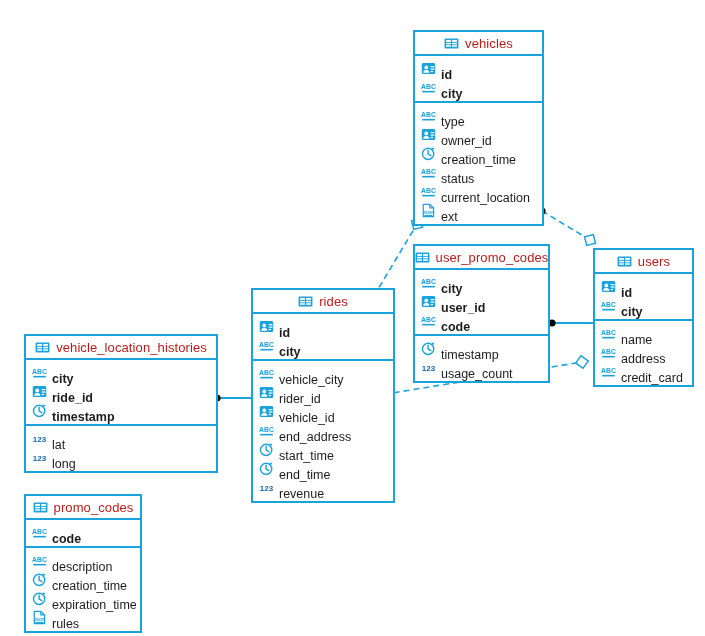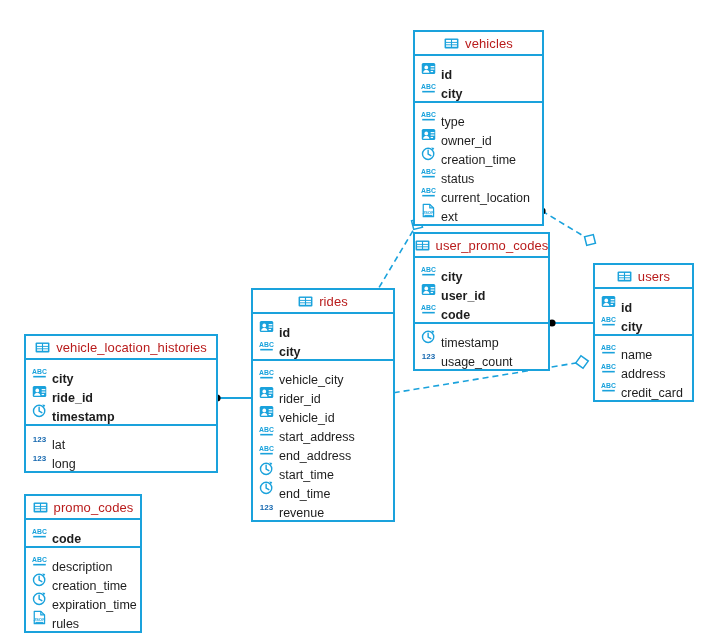--- a/index.html
+++ b/index.html
@@ -188,21 +188,21 @@
           <svg class="ficon" viewBox="0 0 16 16">
             <path d="M2.4 1.4h7.0l4.0 3.9v9.3H2.4z" fill="#ffffff" stroke="#1AA2DC" stroke-width="1.3" stroke-linejoin="round"></path>
             <path d="M9.4 1.4v3.9h4.0" fill="none" stroke="#1AA2DC" stroke-width="1.3" stroke-linejoin="round"></path>
             <text x="7.9" y="12.0" font-family="Liberation Sans, sans-serif" font-size="4.6" font-weight="bold" fill="#1AA2DC" text-anchor="middle">JSON</text>
             <rect x="3.6" y="12.7" width="8.6" height="1.1" fill="#1AA2DC"></rect>
           </svg>
           <span class="field-name">ext</span>
         </div>
       </div>
     </div>
-    <div class="table-box" style="left: 413px; top: 232px; width: 137px;">
+    <div class="table-box" style="left: 413px; top: 244px; width: 137px;">
       <div class="table-header">
         <svg class="ficon" viewBox="0 0 16 16">
           <rect x="0.6" y="2.6" width="14.8" height="10.8" rx="1.2" fill="#1AA2DC"></rect>
           <rect x="2.2" y="4.2" width="5.2" height="2.1" fill="#ffffff"></rect>
           <rect x="8.6" y="4.2" width="5.2" height="2.1" fill="#ffffff"></rect>
           <rect x="2.2" y="7.3" width="5.2" height="1.6" fill="#ffffff"></rect>
           <rect x="8.6" y="7.3" width="5.2" height="1.6" fill="#ffffff"></rect>
           <rect x="2.2" y="9.9" width="5.2" height="1.6" fill="#ffffff"></rect>
           <rect x="8.6" y="9.9" width="5.2" height="1.6" fill="#ffffff"></rect>
         </svg>
@@ -245,21 +245,21 @@
           <span class="field-name">timestamp</span>
         </div>
         <div class="field-row">
           <svg class="ficon" viewBox="0 0 16 16">
             <text x="8" y="11.2" font-family="Liberation Sans, sans-serif" font-size="8.6" font-weight="bold" fill="#1769b0" text-anchor="middle">123</text>
           </svg>
           <span class="field-name">usage_count</span>
         </div>
       </div>
     </div>
-    <div class="table-box" style="left: 593px; top: 263px; width: 101px;">
+    <div class="table-box" style="left: 593px; top: 248px; width: 101px;">
       <div class="table-header">
         <svg class="ficon" viewBox="0 0 16 16">
           <rect x="0.6" y="2.6" width="14.8" height="10.8" rx="1.2" fill="#1AA2DC"></rect>
           <rect x="2.2" y="4.2" width="5.2" height="2.1" fill="#ffffff"></rect>
           <rect x="8.6" y="4.2" width="5.2" height="2.1" fill="#ffffff"></rect>
           <rect x="2.2" y="7.3" width="5.2" height="1.6" fill="#ffffff"></rect>
           <rect x="8.6" y="7.3" width="5.2" height="1.6" fill="#ffffff"></rect>
           <rect x="2.2" y="9.9" width="5.2" height="1.6" fill="#ffffff"></rect>
           <rect x="8.6" y="9.9" width="5.2" height="1.6" fill="#ffffff"></rect>
         </svg>
@@ -370,27 +370,20 @@
             <rect x="10.3" y="8.0" width="4.0" height="1.25" fill="#ffffff"></rect>
             <rect x="10.3" y="10.6" width="2.6" height="1.25" fill="#ffffff"></rect>
           </svg>
           <span class="field-name">vehicle_id</span>
         </div>
         <div class="field-row">
           <svg class="ficon" viewBox="0 0 16 16">
             <text x="8" y="9.6" font-family="Liberation Sans, sans-serif" font-size="7.3" font-weight="bold" fill="#1AA2DC" text-anchor="middle">ABC</text>
             <rect x="1.3" y="11.6" width="13.4" height="1.7" fill="#1AA2DC"></rect>
           </svg>
-          <span class="field-name">start_address</span>
-        </div>
-        <div class="field-row">
-          <svg class="ficon" viewBox="0 0 16 16">
-            <text x="8" y="9.6" font-family="Liberation Sans, sans-serif" font-size="7.3" font-weight="bold" fill="#1AA2DC" text-anchor="middle">ABC</text>
-            <rect x="1.3" y="11.6" width="13.4" height="1.7" fill="#1AA2DC"></rect>
-          </svg>
           <span class="field-name">end_address</span>
         </div>
         <div class="field-row">
           <svg class="ficon" viewBox="0 0 16 16">
             <circle cx="7.6" cy="8.4" r="6.0" fill="none" stroke="#1AA2DC" stroke-width="1.5"></circle>
             <path d="M7.6 4.6v4.0l2.9 1.7" fill="none" stroke="#1AA2DC" stroke-width="1.5" stroke-linecap="round"></path>
             <path d="M10.9 1.6l3.2 0.5-1.4 2.8z" fill="#1AA2DC"></path>
           </svg>
           <span class="field-name">start_time</span>
         </div>

